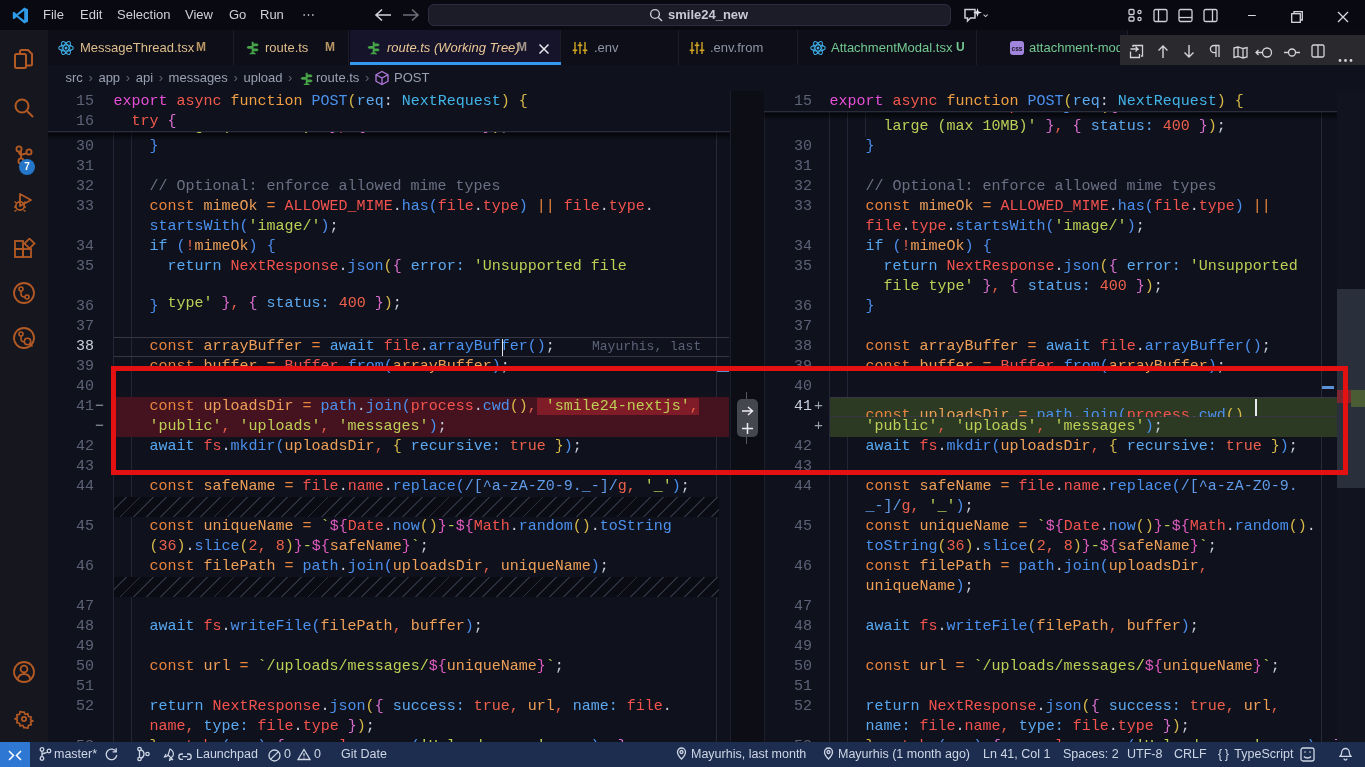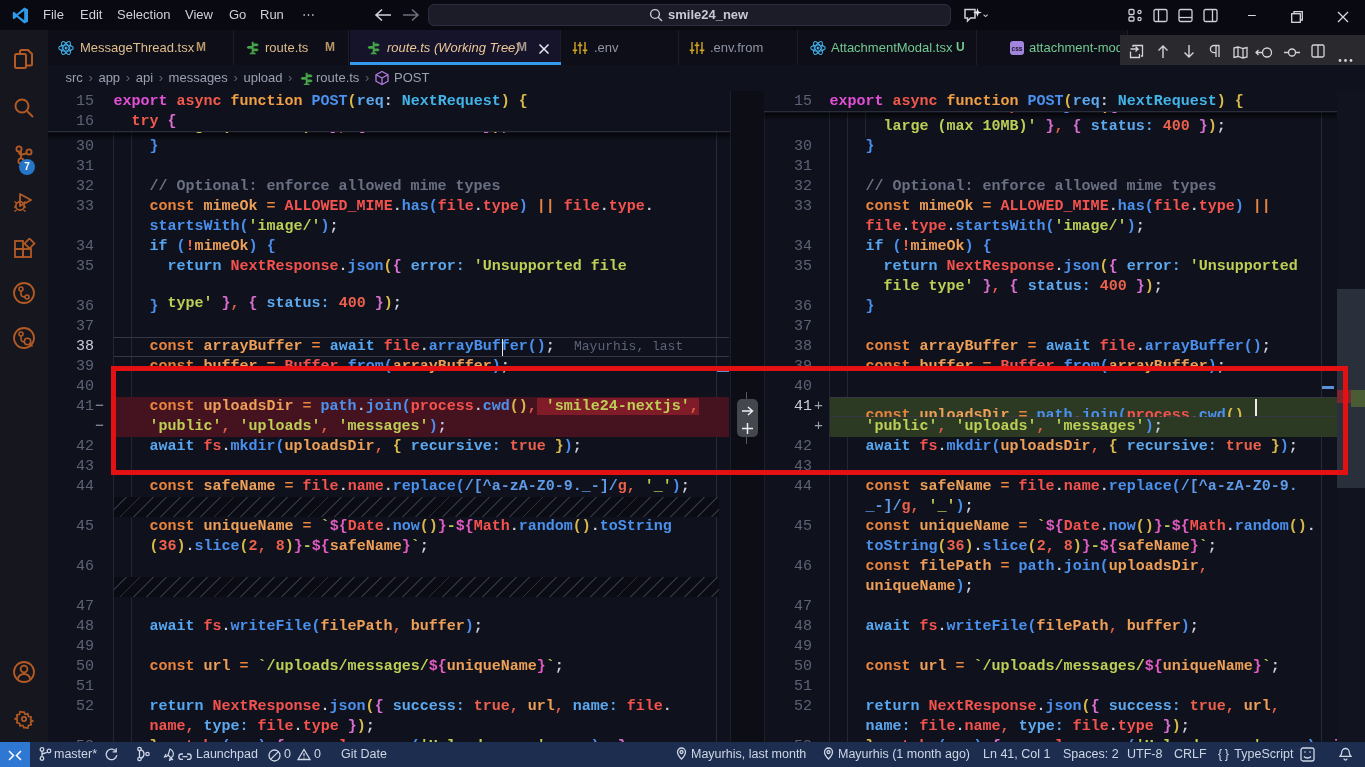--- a/index.html
+++ b/index.html
@@ -1,21 +1,21 @@
 <!DOCTYPE html>
 <html><head><meta charset="utf-8"><style>
 
 *{margin:0;padding:0;box-sizing:border-box}
 html,body{width:1365px;height:767px;overflow:hidden;background:#0f111c}
 body{font-family:"Liberation Sans",sans-serif;position:relative}
 .abs{position:absolute}
 .code,.ln,.sign,.blame{position:absolute;font-family:"Liberation Mono",monospace;
   font-size:15px;line-height:20px;height:20px;white-space:pre;letter-spacing:.0000em}
 .code i{font-style:normal}
-.code{font-weight:bold}
+.code{font-weight:normal}
 .ln{width:40px;text-align:right;color:#5d6377}
 .lnb{color:#c9cfdd}
 .sign{color:#9aa0ae}
 .kE{color:#e34fd6}.kA{color:#f25a4d}.kF{color:#f0a043}.fn{color:#4b91ee}
 .kw{color:#56a8f2}.ct{color:#e8843e}.vr{color:#efa058}.gl{color:#f4534e}
 .pr{color:#f4534e}.ky{color:#5ca9f0}.st{color:#bdcf56}.te{color:#e15cc0}
 .nu{color:#ed614c}.b1{color:#d6b94a}.b2{color:#d86fd0}.b3{color:#4b8fee}
 .cm{color:#6a7084}.rx{color:#5f9be8}.pu{color:#c9cede}.op{color:#e8843e}
 .ty{color:#42b4e8}
 .cma{color:#e05f4a}
@@ -85,35 +85,36 @@
 <div class="ln" style="left:54px;top:437px">42</div>
 <div class="code" style="left:113.5px;top:437px">    <i class="kw">await</i> <i class="gl">fs</i><i class="pu">.</i><i class="fn">mkdir</i><i class="b3">(</i><i class="vr">uploadsDir</i><i class="cma">,</i> <i class="b1">{</i> <i class="ky">recursive:</i> <i class="nu">true</i> <i class="b1">}</i><i class="b3">)</i><i class="pu">;</i></div>
 <div class="ln" style="left:54px;top:457px">43</div>
 <div class="ln" style="left:54px;top:477px">44</div>
 <div class="code" style="left:113.5px;top:477px">    <i class="ct">const</i> <i class="vr">safeName</i> <i class="op">=</i> <i class="gl">file</i><i class="pu">.</i><i class="pr">name</i><i class="pu">.</i><i class="fn">replace</i><i class="b3">(</i><i class="rx">/[^a-zA-Z0-9._-]/</i><i class="nu">g</i><i class="cma">,</i> <i class="st">'_'</i><i class="b3">)</i><i class="pu">;</i></div>
 <div class="hatch" style="left:113.5px;top:497px;width:605.5px"></div>
 <div class="ln" style="left:54px;top:517px">45</div>
 <div class="code" style="left:113.5px;top:517px">    <i class="ct">const</i> <i class="vr">uniqueName</i> <i class="op">=</i> <i class="st">`</i><i class="te">${</i><i class="gl">Date</i><i class="pu">.</i><i class="fn">now</i><i class="b1">()</i><i class="te">}</i><i class="st">-</i><i class="te">${</i><i class="gl">Math</i><i class="pu">.</i><i class="fn">random</i><i class="b1">()</i><i class="pu">.</i><i class="fn">toString</i></div>
 <div class="code" style="left:113.5px;top:537px">    <i class="b1">(</i><i class="nu">36</i><i class="b1">)</i><i class="pu">.</i><i class="fn">slice</i><i class="b1">(</i><i class="nu">2</i><i class="cma">,</i> <i class="nu">8</i><i class="b1">)</i><i class="te">}</i><i class="st">-</i><i class="te">${</i><i class="vr">safeName</i><i class="te">}</i><i class="st">`</i><i class="pu">;</i></div>
 <div class="ln" style="left:54px;top:557px">46</div>
+<div class="code" style="left:113.5px;top:557px">    <i class="ct">const</i> <i class="vr">filePath</i> <i class="op">=</i> <i class="fn">path</i><i class="pu">.</i><i class="fn">join</i><i class="b3">(</i><i class="vr">uploadsDir</i><i class="cma">,</i> <i class="vr">uniqueName</i><i class="b3">)</i><i class="pu">;</i></div>
 <div class="hatch" style="left:113.5px;top:577px;width:605.5px"></div>
 <div class="ln" style="left:54px;top:597px">47</div>
 <div class="ln" style="left:54px;top:617px">48</div>
 <div class="code" style="left:113.5px;top:617px">    <i class="kw">await</i> <i class="gl">fs</i><i class="pu">.</i><i class="fn">writeFile</i><i class="b3">(</i><i class="vr">filePath</i><i class="cma">,</i> <i class="vr">buffer</i><i class="b3">)</i><i class="pu">;</i></div>
 <div class="ln" style="left:54px;top:637px">49</div>
 <div class="ln" style="left:54px;top:657px">50</div>
 <div class="code" style="left:113.5px;top:657px">    <i class="ct">const</i> <i class="vr">url</i> <i class="op">=</i> <i class="st">`/uploads/messages/</i><i class="te">${</i><i class="vr">uniqueName</i><i class="te">}</i><i class="st">`</i><i class="pu">;</i></div>
 <div class="ln" style="left:54px;top:677px">51</div>
 <div class="ln" style="left:54px;top:697px">52</div>
 <div class="code" style="left:113.5px;top:697px">    <i class="kw">return</i> <i class="gl">NextResponse</i><i class="pu">.</i><i class="fn">json</i><i class="b1">(</i><i class="b2">{</i> <i class="ky">success:</i> <i class="nu">true</i><i class="cma">,</i> <i class="vr">url</i><i class="cma">,</i> <i class="ky">name:</i> <i class="gl">file</i><i class="pu">.</i></div>
 <div class="code" style="left:113.5px;top:717px">    <i class="pr">name</i><i class="cma">,</i> <i class="ky">type:</i> <i class="gl">file</i><i class="pu">.</i><i class="pr">type</i> <i class="b2">}</i><i class="b1">)</i><i class="pu">;</i></div>
 <div class="ln" style="left:54px;top:737px">53</div>
 <div class="code" style="left:113.5px;top:737px">    <i class="b1">}</i> <i class="kA">catch</i> <i class="b3">(</i><i class="vr">err</i><i class="b3">)</i> <i class="b2">{</i> <i class="gl">console</i><i class="pu">.</i><i class="fn">error</i><i class="b3">(</i><i class="st">'Upload error'</i><i class="cma">,</i> <i class="vr">err</i><i class="b3">)</i><i class="pu">;</i> <i class="b2">}</i></div>
 <div class="abs" style="left:501.5px;top:339px;width:1.8px;height:17px;background:#e8e8ee"></div>
-<div class="blame" style="left:574px;top:337px;font-size:13px;color:#5c6278">Mayurhis, last</div>
+<div class="blame" style="left:592px;top:337px;font-size:13px;color:#5c6278">Mayurhis, last</div>
 </div>
   </div>
 <div class="abs" style="left:764px;top:91px;width:601px;height:651px;overflow:hidden">
     <div class="abs" style="left:-764px;top:-91px;width:1365px;height:767px">
 <div class="code" style="left:829.5px;top:97px">      <i class="kw">return</i> <i class="gl">NextResponse</i><i class="pu">.</i><i class="fn">json</i><i class="b1">(</i><i class="b2">{</i> <i class="ky">error:</i> <i class="st">'File too</i></div>
 <div class="code" style="left:829.5px;top:117px">      <i class="st">large (max 10MB)' </i><i class="b2">}</i><i class="cma">,</i> <i class="b2">{</i> <i class="ky">status:</i> <i class="nu">400</i> <i class="b2">}</i><i class="b1">)</i><i class="pu">;</i></div>
 <div class="ln" style="left:772px;top:137px">30</div>
 <div class="code" style="left:829.5px;top:137px">    <i class="b3">}</i></div>
 <div class="ln" style="left:772px;top:157px">31</div>
 <div class="ln" style="left:772px;top:177px">32</div>

